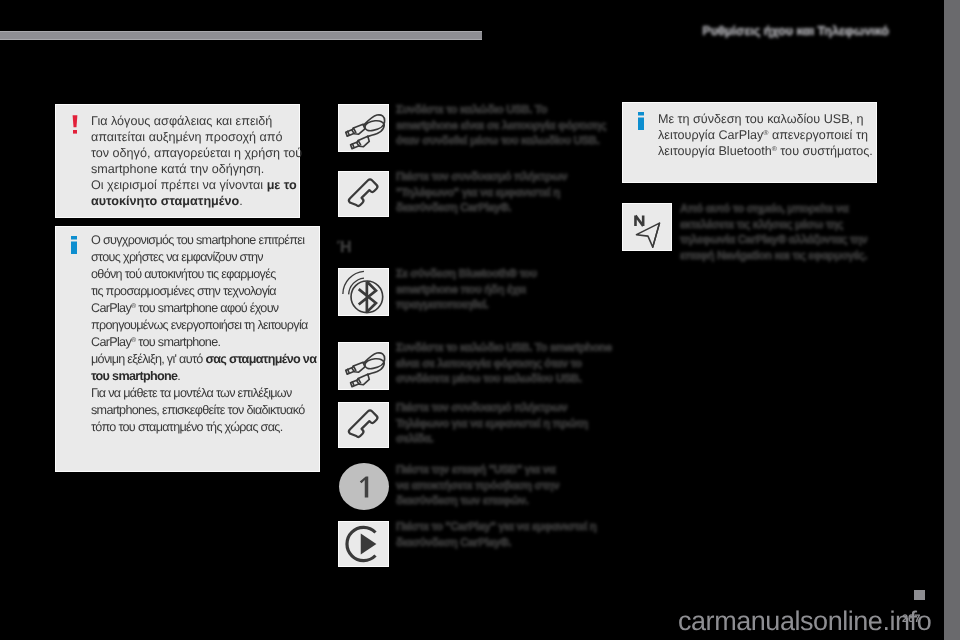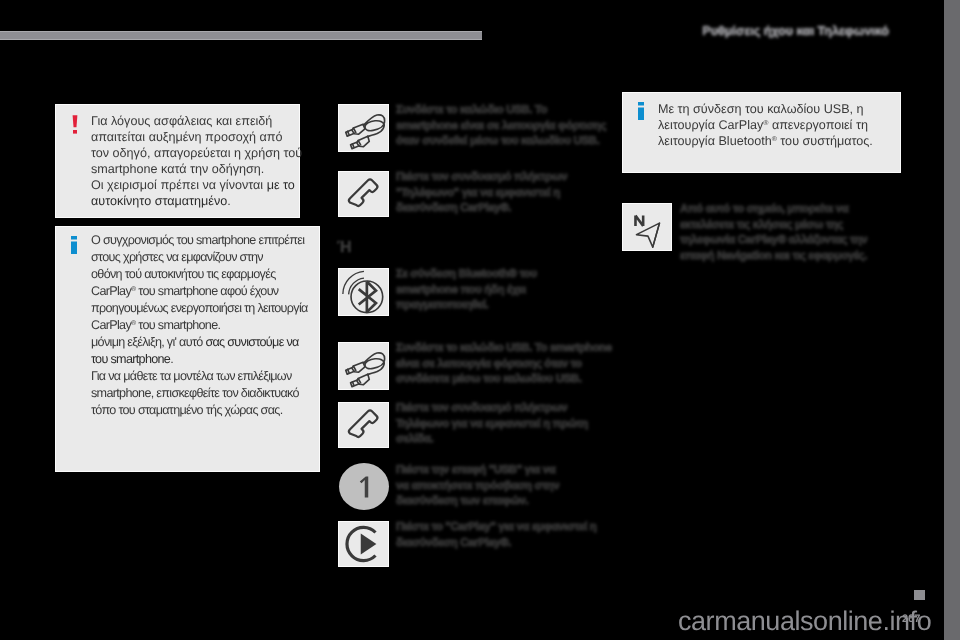--- a/index.html
+++ b/index.html
@@ -8,21 +8,21 @@
   .sideband{position:absolute;left:944px;top:0;width:16px;height:640px;background:#6a6a6d;}
   .hdr-bar{position:absolute;left:0;top:31px;width:482px;height:9px;background:#8e8e93;border-top:1px solid #a9a9ad;border-bottom:1px solid #a9a9ad;box-sizing:border-box;}
   .hdr-title{position:absolute;right:71px;top:24px;color:#9a9a9e;font-weight:bold;font-size:12.6px;letter-spacing:-0.05px;filter:blur(1.55px);text-shadow:0 0 1.1px #9a9a9e,0 0 1.1px #9a9a9e;}
   .note{position:absolute;background:#eaeaea;box-shadow:inset 1px 1px 0 #fbfbfb, inset -1px -1px 0 #fbfbfb;}
   .note .glyph{position:absolute;left:13px;top:12px;font-weight:bold;}
   .note .glyph svg{display:block;}
   .note .body{position:absolute;left:36px;top:9px;right:0;color:#3a3a3a;font-size:12.6px;}
   #note-info .body{letter-spacing:-0.68px;top:6px;}
   #note-info .ln{line-height:17px;}
   .ln{line-height:16px;white-space:nowrap;}
-  b{font-weight:normal;color:#2b2b2b;}
+  b{font-weight:bold;color:#2b2b2b;}
   sup{font-size:7px;vertical-align:baseline;position:relative;top:-4px;line-height:0;}
   .ibox{position:absolute;background:#eaeaea;box-shadow:inset 1px 1px 0 #fbfbfb, inset -1px -1px 0 #fbfbfb;}
   .icircle{position:absolute;background:#bfbfbf;border-radius:50%;}
   .step-txt{position:absolute;color:#333333;font-size:11.4px;font-weight:bold;}
   .step-txt .ln{line-height:15.6px;}
   .blurry{filter:blur(1.65px);}
   .step-txt{-webkit-text-stroke:0.95px #353535;letter-spacing:-0.35px;}
   .sr{position:absolute;width:1px;height:1px;overflow:hidden;clip:rect(0 0 0 0);}
   .badge-num{position:absolute;left:0;top:0;width:100%;height:100%;display:flex;align-items:center;justify-content:center;color:#3f3f3f;font-size:34px;font-weight:normal;font-family:"Liberation Sans",sans-serif;line-height:1;}
   .wm{position:absolute;left:678px;top:606px;color:#8e8e92;font-size:27px;letter-spacing:-0.45px;white-space:nowrap;}
@@ -58,27 +58,28 @@
   <span class="glyph" style="left:16px;top:10px;width:6px;height:18px;">
       <svg viewBox="0 0 12 36" width="6" height="18">
         <rect x="0" y="0" width="12" height="7" fill="#0d8ecf"></rect>
         <rect x="0" y="11" width="12" height="25" fill="#0d8ecf"></rect>
       </svg>
     </span>
   <div class="body">
       <div class="ln">Ο συγχρονισμός του smartphone επιτρέπει</div>
       <div class="ln">στους χρήστες να εμφανίζουν στην</div>
       <div class="ln">οθόνη τού αυτοκινήτου τις εφαρμογές</div>
+      <div class="ln">τις προσαρμοσμένες στην τεχνολογία</div>
       <div class="ln">CarPlay<sup>®</sup> του smartphone αφού έχουν</div>
       <div class="ln">προηγουμένως ενεργοποιήσει τη λειτουργία</div>
       <div class="ln">CarPlay<sup>®</sup> του smartphone.</div>
-      <div class="ln">μόνιμη εξέλιξη, γι' αυτό <b>σας συνιστούμε να</b></div>
+      <div class="ln">μόνιμη εξέλιξη, γι' αυτό <b>σας σταματημένο να</b></div>
       <div class="ln"><b>του smartphone</b>.</div>
       <div class="ln">Για να μάθετε τα μοντέλα των επιλέξιμων</div>
-      <div class="ln">smartphone, επισκεφθείτε τον διαδικτυακό</div>
+      <div class="ln">smartphones, επισκεφθείτε τον διαδικτυακό</div>
       <div class="ln">τόπο του σταματημένο τής χώρας σας.</div>
     </div>
 </div>
 
 <div class="ibox" style="left:338px;top:104px;width:51px;height:48px;"><svg viewBox="0 0 100 100" width="100%" height="100%" fill="none" stroke="#3a3a3a" stroke-width="3.4" stroke-linejoin="round" stroke-linecap="round">
       <path d="M50 44 C60 34 70 25 78 23 C88 21 94 26 94 35 C94 46 83 53 70 55 C60 57 53 54 53 48 C53 41 63 36 74 35 C85 34 93 38 93 45"></path>
       <path d="M93 43 C93 55 80 62 67 65 L58 68"></path>
       <path d="M49 42 L29 50 L26 55 L31 62 L40 63 L53 52 Z"></path>
       <path d="M29 50 L34 59"></path>
       <path d="M27 53 L13 59 L16 67 L31 61"></path>
@@ -157,21 +158,21 @@
 <div class="ibox" style="left:338px;top:521px;width:51px;height:46px;"><svg viewBox="0 0 100 100" width="100%" height="100%" fill="none" stroke="#3a3a3a" stroke-width="7" stroke-linecap="butt">
       <path d="M76 25 A36 36 0 1 0 76 75"></path>
       <path d="M44 27 L78 50 L44 73 Z" fill="#3a3a3a" stroke="none"></path>
     </svg></div>
 <div class="step-txt blurry" style="left:396px;top:520px;width:215px;">
     <div class="ln">Πιέστε το "CarPlay" για να εμφανιστεί η</div>
     <div class="ln">διασύνδεση CarPlay®.</div>
   </div>
 <div class="orlabel" style="left:337px;top:239px;">Ή</div>
 
-<div class="note" style="left:622px;top:92px;width:279px;height:81px;">
+<div class="note" style="left:622px;top:102px;width:255px;height:81px;">
   <span class="glyph" style="left:16px;top:10px;width:6px;height:18px;">
       <svg viewBox="0 0 12 36" width="6" height="18">
         <rect x="0" y="0" width="12" height="7" fill="#0d8ecf"></rect>
         <rect x="0" y="11" width="12" height="25" fill="#0d8ecf"></rect>
       </svg>
     </span>
   <div class="body">
       <div class="ln">Με τη σύνδεση του καλωδίου USB, η</div>
       <div class="ln">λειτουργία CarPlay<sup>®</sup> απενεργοποιεί τη</div>
       <div class="ln">λειτουργία Bluetooth<sup>®</sup> του συστήματος.</div>

